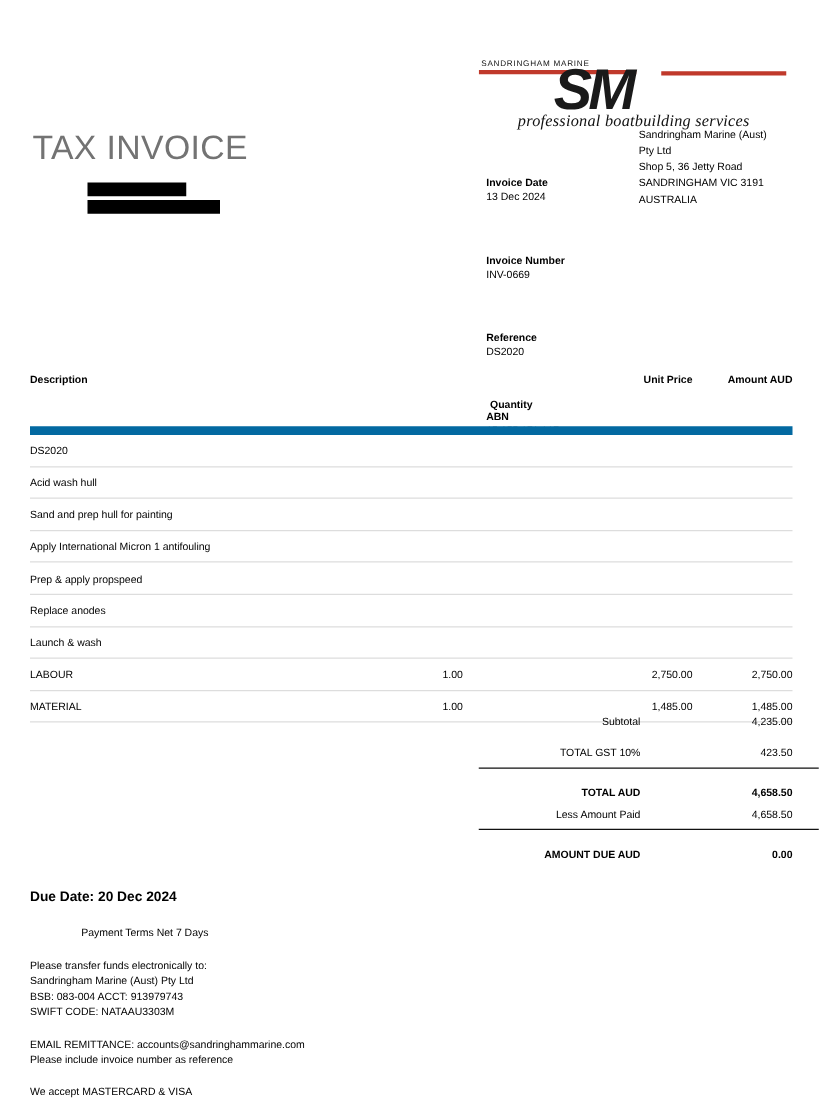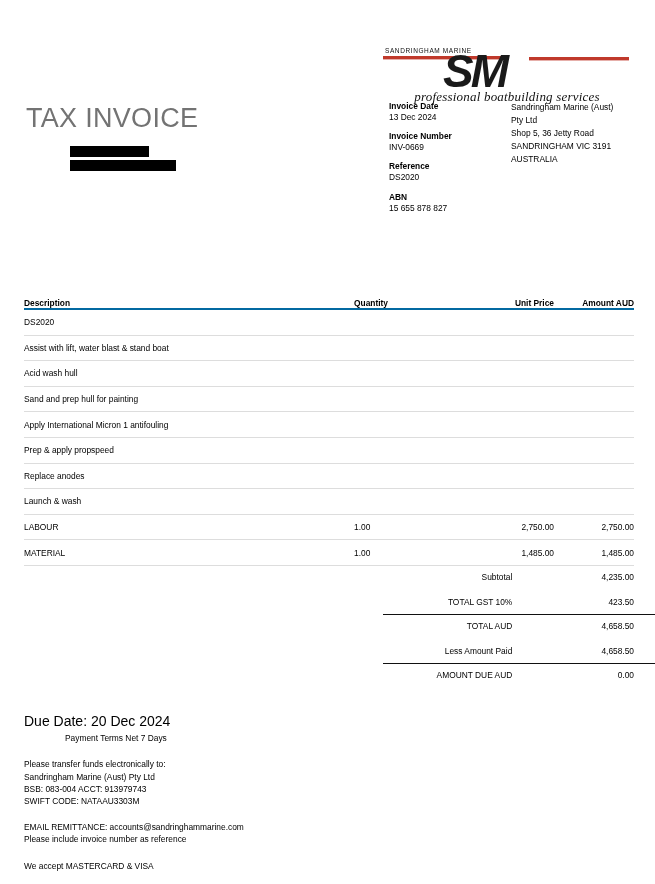--- a/index.html
+++ b/index.html
@@ -83,20 +83,21 @@
     position: absolute;
     left: 389px;
     top: 101px;
     width: 120px;
     font-size: 8.4px;
     line-height: 1.32;
   }
   .meta .lbl {
     font-weight: bold;
     font-size: 8.4px;
+    margin-top: 40px;
   }
   .meta .val {
     font-size: 8.4px;
     margin-bottom: 8px;
   }
 
   
   .supplier {
     position: absolute;
     left: 511px;
@@ -109,26 +110,26 @@
   
   .table {
     position: absolute;
     left: 24px;
     top: 298px;
     width: 610px;
     font-size: 8.4px;
   }
   .thead {
     display: flex;
-    border-bottom: 2px solid #0369a1;
-    padding-bottom: 0;
+    border-bottom: 7px solid #0369a1;
+    padding-bottom: 13px;
     font-weight: bold;
   }
   .th-desc { width: 330px; }
-  .th-qty { width: 110px; text-align: left; }
+  .th-qty { width: 110px; text-align: center; margin-top: 20px; }
   .th-price { width: 90px; text-align: right; }
   .th-amt { width: 80px; text-align: right; }
 
   .row {
     display: flex;
     border-bottom: 1px solid #dddddd;
     height: 24.6px;
     align-items: center;
   }
   .row .c-desc { width: 330px; }
@@ -153,40 +154,40 @@
   .trow .t-label {
     width: 530px;
     text-align: right;
     padding-right: 14px;
     box-sizing: border-box;
   }
   .trow .t-val {
     width: 80px;
     text-align: right;
   }
-  .t-bold { font-weight: normal; }
+  .t-bold { font-weight: bold; align-items: flex-end; }
   .sep {
     position: absolute;
     left: 359px;
     width: 275px;
     border-top: 1px solid #111;
   }
 
   
   .footer {
     position: absolute;
     left: 24px;
     top: 711px;
     font-size: 8.4px;
     line-height: 1.45;
   }
   .due-date {
-    font-weight: normal;
-    font-size: 14px;
-    margin-bottom: 1px;
+    font-weight: bold;
+    font-size: 11px;
+    margin-bottom: 13px;
   }
   .terms { font-size: 8.4px; margin-bottom: 14px; padding-left: 41px; }
   .blk { margin-bottom: 14px; }
   .blk div { line-height: 1.45; }
 </style>
 </head>
 <body>
 
 <div class="page">
 
@@ -235,26 +236,20 @@
       <div class="th-amt">Amount AUD</div>
     </div>
 
     <div class="row">
       <div class="c-desc">DS2020</div>
       <div class="c-qty"></div>
       <div class="c-price"></div>
       <div class="c-amt"></div>
     </div>
     <div class="row">
-      <div class="c-desc">Assist with lift, water blast &amp; stand boat</div>
-      <div class="c-qty"></div>
-      <div class="c-price"></div>
-      <div class="c-amt"></div>
-    </div>
-    <div class="row">
       <div class="c-desc">Acid wash hull</div>
       <div class="c-qty"></div>
       <div class="c-price"></div>
       <div class="c-amt"></div>
     </div>
     <div class="row">
       <div class="c-desc">Sand and prep hull for painting</div>
       <div class="c-qty"></div>
       <div class="c-price"></div>
       <div class="c-amt"></div>

